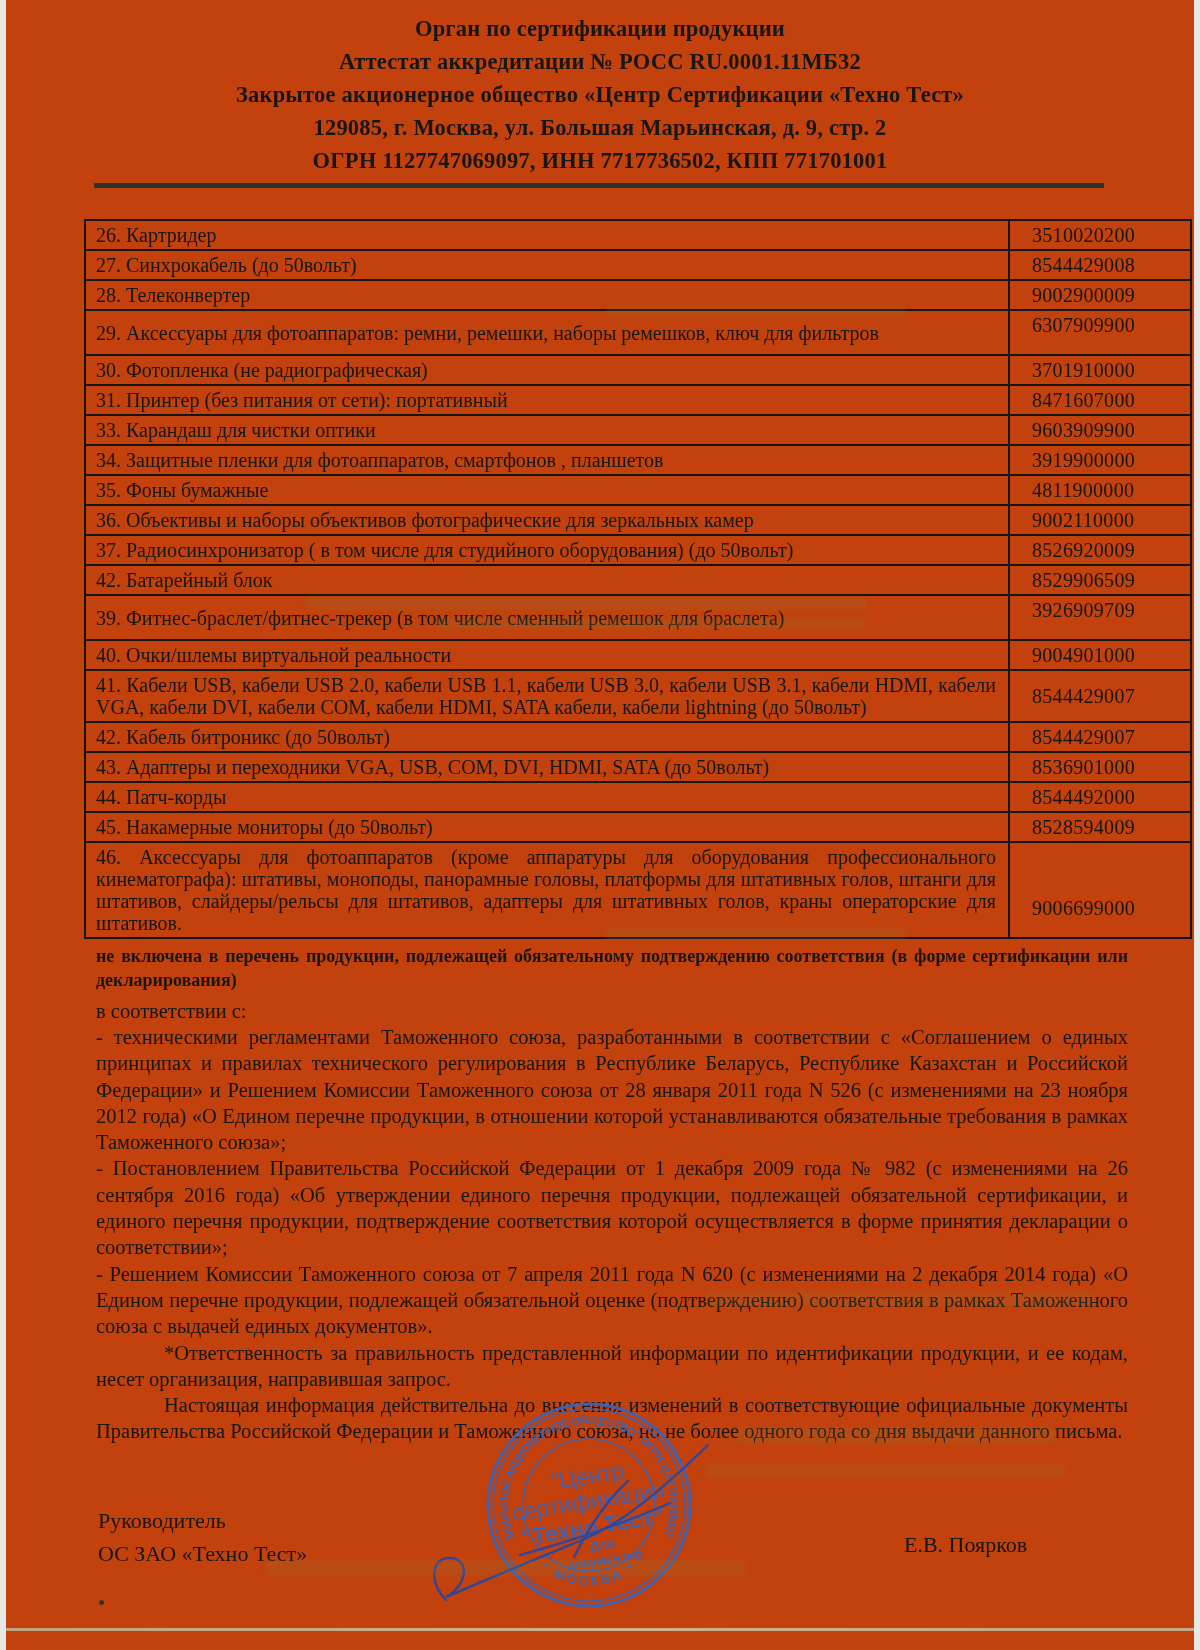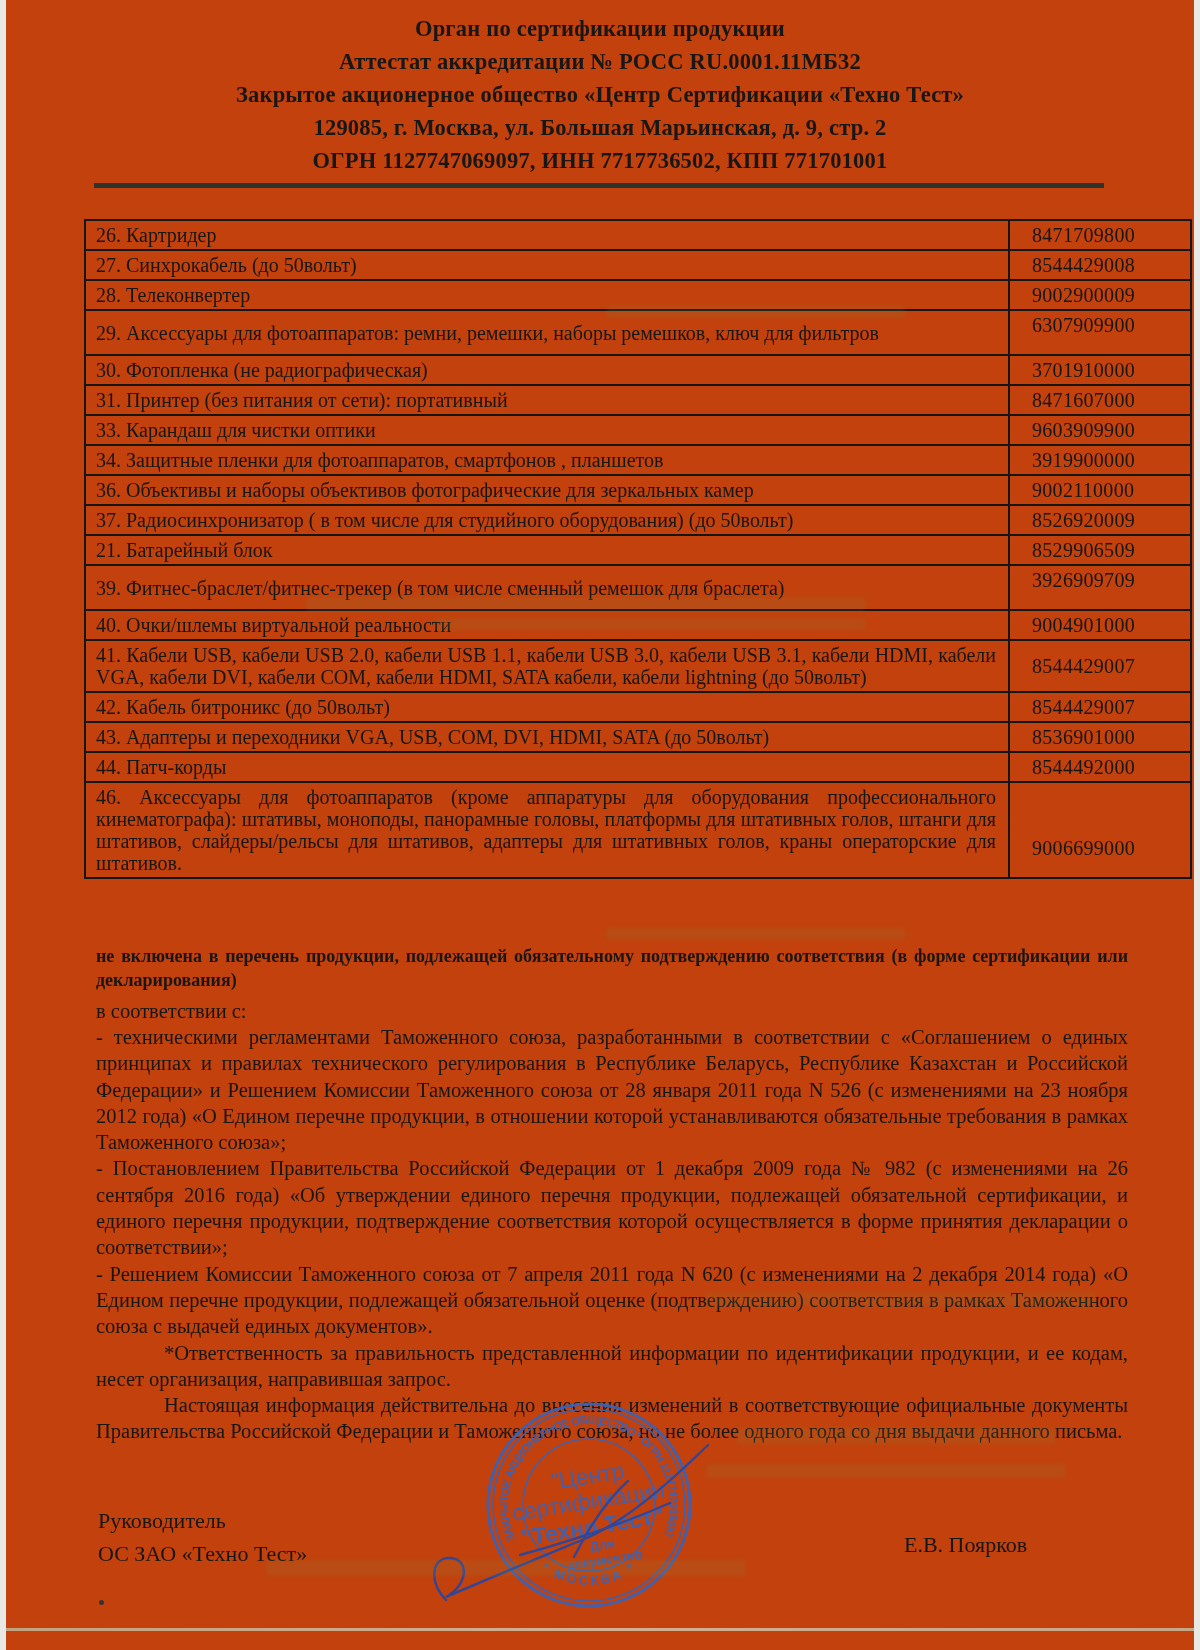--- a/index.html
+++ b/index.html
@@ -57,21 +57,21 @@
     <div>Закрытое акционерное общество «Центр Сертификации «Техно Тест»</div>
     <div>129085, г. Москва, ул. Большая Марьинская, д. 9, стр. 2</div>
     <div>ОГРН 1127747069097, ИНН 7717736502, КПП 771701001</div>
   </div>
   <div class="top-rule"></div>
 
   <table class="codes-table">
     <tbody>
       <tr>
           <td class="c-name">26. Картридер</td>
-          <td class="c-code">8471709800</td>
+          <td class="c-code">3510020200</td>
         </tr>
       <tr>
           <td class="c-name">27. Синхрокабель (до 50вольт)</td>
           <td class="c-code">8544429008</td>
         </tr>
       <tr>
           <td class="c-name">28. Телеконвертер</td>
           <td class="c-code">9002900009</td>
         </tr>
       <tr class="low">
@@ -88,29 +88,33 @@
         </tr>
       <tr>
           <td class="c-name">33. Карандаш для чистки оптики</td>
           <td class="c-code">9603909900</td>
         </tr>
       <tr>
           <td class="c-name">34. Защитные пленки для фотоаппаратов, смартфонов , планшетов</td>
           <td class="c-code">3919900000</td>
         </tr>
       <tr>
+          <td class="c-name">35. Фоны бумажные</td>
+          <td class="c-code">4811900000</td>
+        </tr>
+      <tr>
           <td class="c-name">36. Объективы и наборы объективов фотографические для зеркальных камер</td>
           <td class="c-code">9002110000</td>
         </tr>
       <tr>
           <td class="c-name">37. Радиосинхронизатор ( в том числе для студийного оборудования) (до 50вольт)</td>
           <td class="c-code">8526920009</td>
         </tr>
       <tr>
-          <td class="c-name">21. Батарейный блок</td>
+          <td class="c-name">42. Батарейный блок</td>
           <td class="c-code">8529906509</td>
         </tr>
       <tr class="low">
           <td class="c-name">39. Фитнес-браслет/фитнес-трекер (в том числе сменный ремешок для браслета)</td>
           <td class="c-code">3926909709</td>
         </tr>
       <tr>
           <td class="c-name">40. Очки/шлемы виртуальной реальности</td>
           <td class="c-code">9004901000</td>
         </tr>
@@ -122,20 +126,24 @@
           <td class="c-name">42. Кабель битроникс (до 50вольт)</td>
           <td class="c-code">8544429007</td>
         </tr>
       <tr>
           <td class="c-name">43. Адаптеры и переходники VGA, USB, COM, DVI, HDMI, SATA (до 50вольт)</td>
           <td class="c-code">8536901000</td>
         </tr>
       <tr>
           <td class="c-name">44. Патч-корды</td>
           <td class="c-code">8544492000</td>
+        </tr>
+      <tr>
+          <td class="c-name">45. Накамерные мониторы (до 50вольт)</td>
+          <td class="c-code">8528594009</td>
         </tr>
       <tr class="low">
           <td class="c-name">46. Аксессуары  для фотоаппаратов (кроме аппаратуры для оборудования профессионального кинематографа): штативы, моноподы, панорамные головы, платформы для штативных голов, штанги для штативов, слайдеры/рельсы для штативов, адаптеры для штативных голов, краны операторские для штативов.</td>
           <td class="c-code">9006699000</td>
         </tr>
     </tbody>
   </table>
 
   <div class="body-text">
     <p class="bold">не включена в перечень продукции, подлежащей обязательному подтверждению соответствия (в форме сертификации или декларирования)</p>

